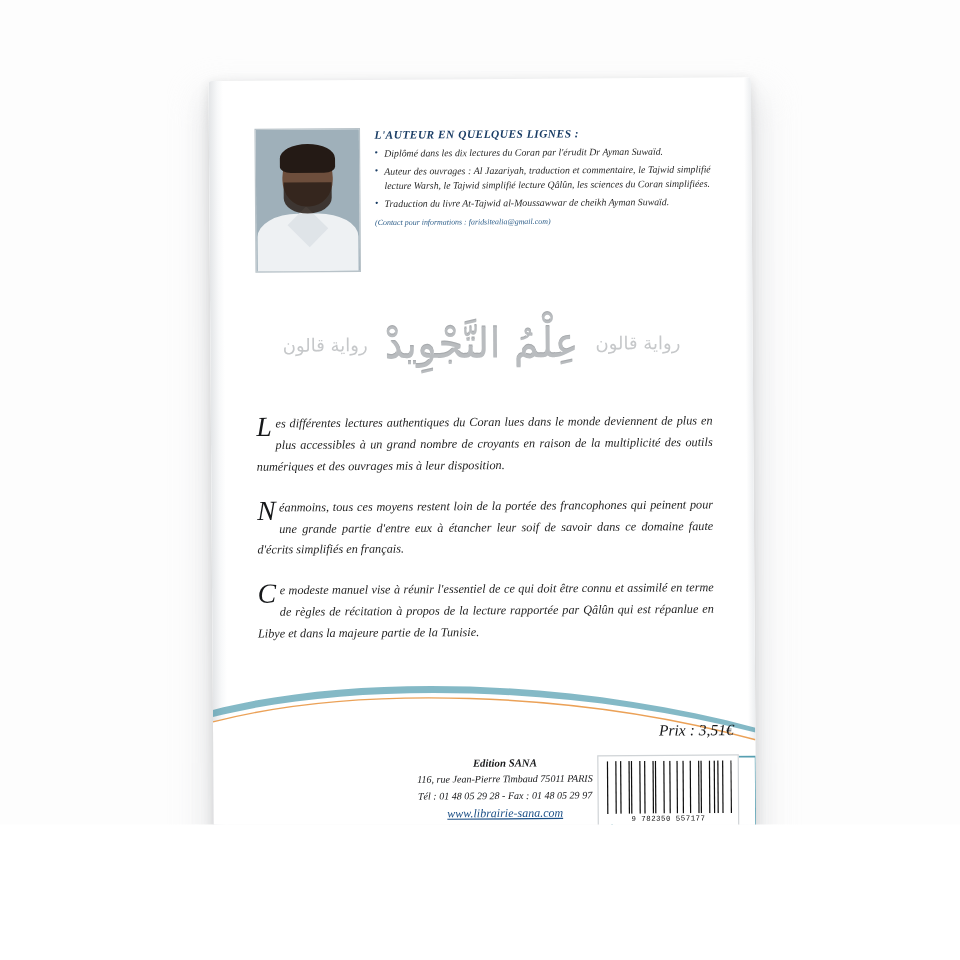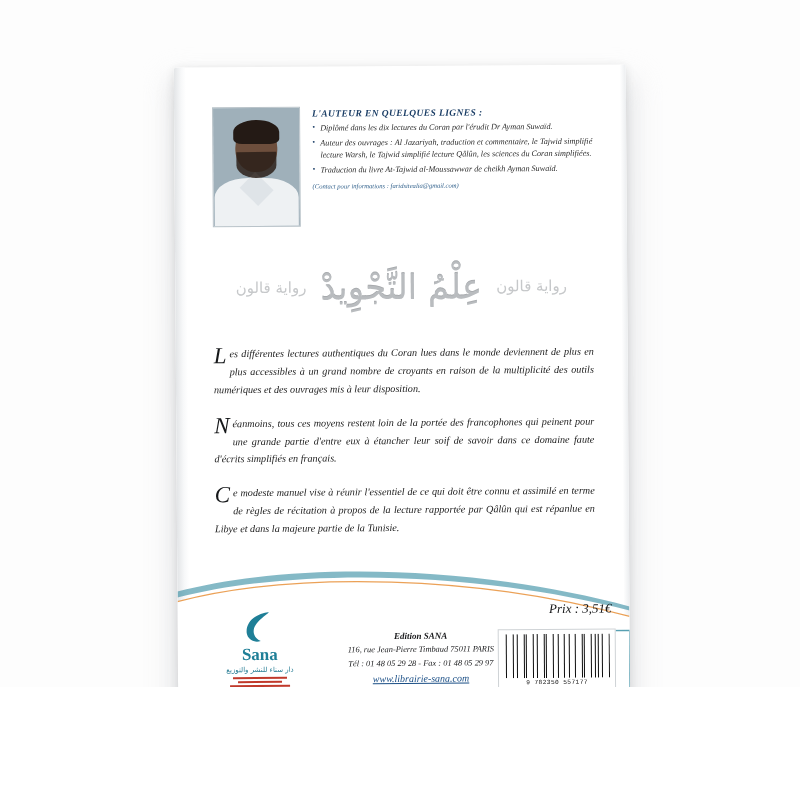--- a/index.html
+++ b/index.html
@@ -358,33 +358,20 @@
 
     <svg class="swoosh" viewBox="0 0 452 160" preserveAspectRatio="none">
       <path d="M0,36 C120,6 300,12 452,54 L452,58 C300,18 120,12 0,42 Z" fill="#1f7f97" opacity=".55"></path>
       <path d="M0,46 C120,16 300,22 452,64 L452,160 L0,160 Z" fill="#ffffff"></path>
       <path d="M0,46 C120,16 300,22 452,64" stroke="#e8903a" stroke-width="1.2" fill="none" opacity=".85"></path>
       <path d="M332,160 L332,96 C332,86 340,78 350,78 L452,78 L452,160 Z" fill="none" stroke="#1f7f97" stroke-width="1.4" opacity=".75"></path>
     </svg>
 
     <div class="footer">
 
-      <div class="logo-wrap">
-        <svg class="logo-leaf" viewBox="0 0 40 40">
-          <path d="M30,5 C14,7 6,16 7,26 C8,33 15,36 21,34 C14,31 12,24 16,18 C19,13 25,9 30,5 Z" fill="#1f7f97"></path>
-          <path d="M30,5 C26,14 22,22 17,30" stroke="#ffffff" stroke-width="1.3" fill="none"></path>
-        </svg>
-        <div class="logo-name">Sana</div>
-        <div class="logo-ar">دار سناء للنشر والتوزيع</div>
-        <div class="logo-bars">
-          <div class="b1"></div>
-            <div class="b2"></div>
-            <div class="b3"></div>
-        </div>
-      </div>
 
       <div class="pub">
         <div class="line name">Edition SANA</div>
         <div class="line">116, rue Jean-Pierre Timbaud 75011 PARIS</div>
         <div class="line">Tél : 01 48 05 29 28 - Fax : 01 48 05 29 97</div>
         <div class="site">www.librairie-sana.com</div>
       </div>
 
       <div class="price">Prix : 3,51€</div>
 

